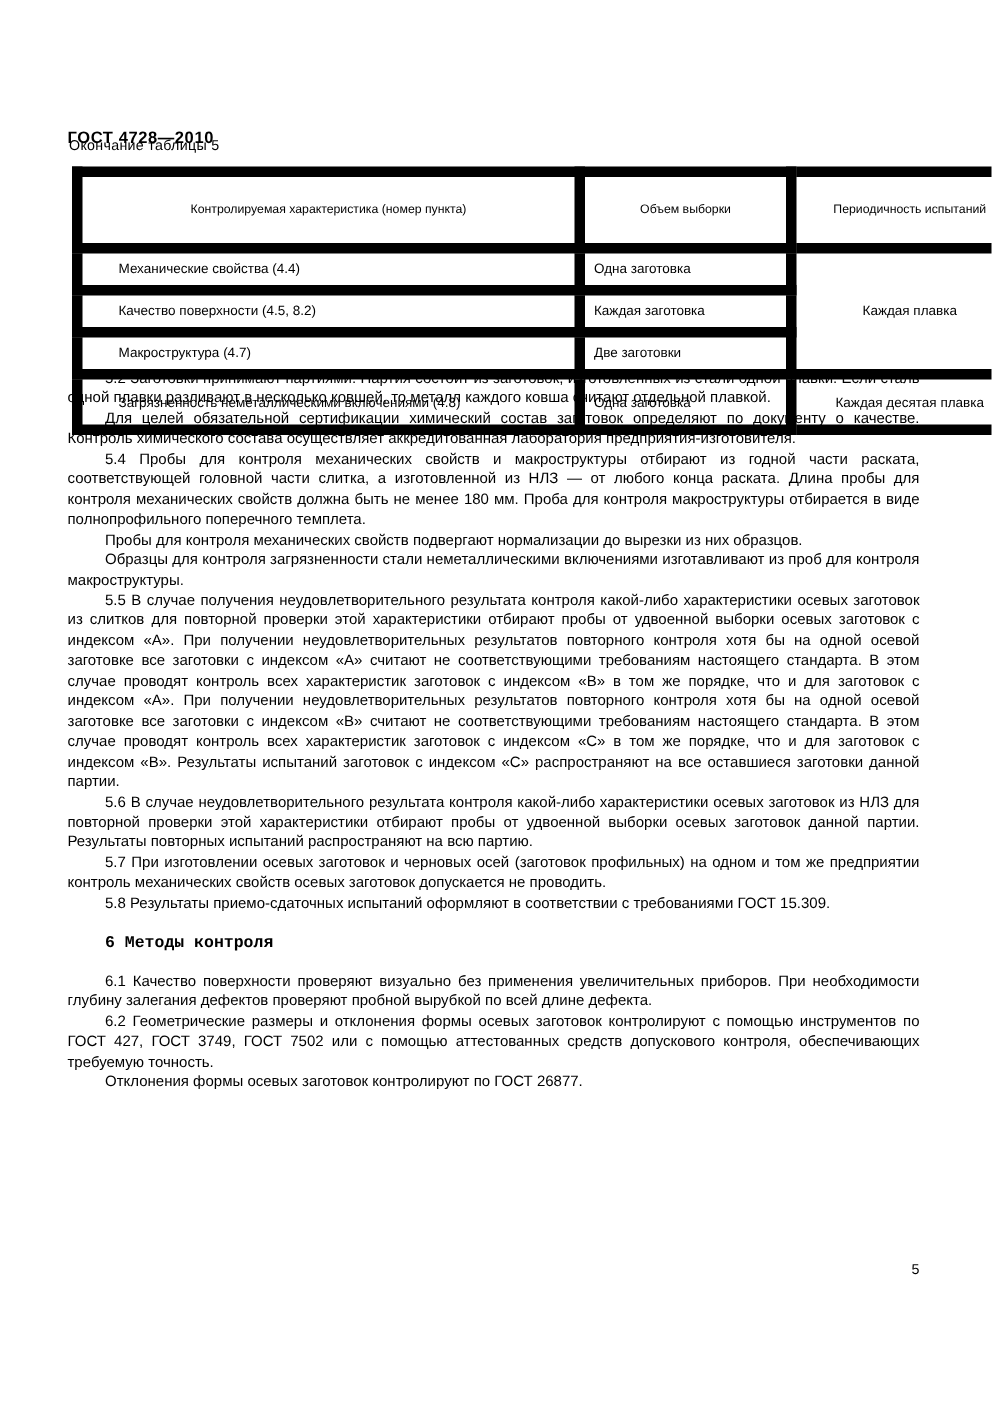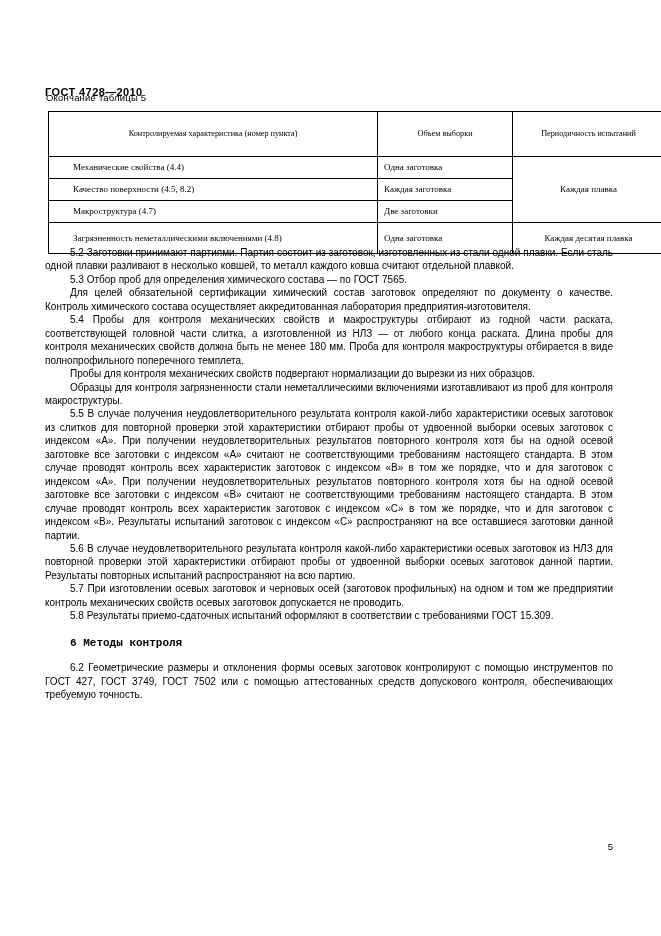--- a/index.html
+++ b/index.html
@@ -53,26 +53,25 @@
     left: 48px;
     top: 111px;
     width: 565px;
   }
   table.spec {
     border-collapse: collapse;
     width: 565px;
     table-layout: fixed;
   }
   table.spec td {
-    border: 1px solid #000000;
+    border: 7px solid #000000;
     font-size: 8.2px;
     padding: 0 6px;
     vertical-align: middle;
     line-height: 1.35;
-    font-family: Liberation Serif, serif;
   }
   table.spec td.head {
     text-align: center;
     height: 40px;
     padding: 2px 8px;
   }
   table.spec td.c1 { width: 312px; text-align: left; height: 21px; padding-left: 24px; }
   table.spec td.c2 { width: 118px; height: 21px; }
   table.spec td.c3 { width: 135px; text-align: center; }
   table.spec td.h1 { width: 312px; }
@@ -154,33 +153,34 @@
           <td class="c2 body-cell">Одна заготовка</td>
           <td class="c3 body-cell" style="height:30px;">Каждая десятая плавка</td>
         </tr>
       </tbody>
     </table>
   </div>
 
   <div class="body-text">
 
     <p class="para">5.2  Заготовки принимают партиями. Партия состоит из заготовок, изготовленных из стали одной плавки. Если сталь одной плавки разливают в несколько ковшей, то металл каждого ковша считают отдельной плавкой.</p>
-    <p class="para nojust">5.3  Отбор проб для определения химического состава — по ГОСТ 7565.</p>
     <p class="para">Для целей обязательной сертификации химический состав заготовок определяют по документу о качестве. Контроль химического состава осуществляет аккредитованная лаборатория предприятия-изготовителя.</p>
     <p class="para">5.4  Пробы для контроля механических свойств и макроструктуры отбирают из годной части раската, соответствующей головной части слитка, а изготовленной из НЛЗ — от любого конца раската. Длина пробы для контроля механических свойств должна быть не менее 180 мм. Проба для контроля макроструктуры отбирается в виде полнопрофильного поперечного темплета.</p>
     <p class="para nojust">Пробы для контроля механических свойств подвергают нормализации до вырезки из них образцов.</p>
     <p class="para">Образцы для контроля загрязненности стали неметаллическими включениями изготавливают из проб для контроля макроструктуры.</p>
     <p class="para">5.5  В случае получения неудовлетворительного результата контроля  какой-либо характеристики осевых заготовок из слитков для повторной проверки этой характеристики отбирают пробы от удвоенной выборки осевых заготовок с индексом «А». При получении неудовлетворительных результатов повторного контроля хотя бы на одной осевой заготовке все заготовки с индексом «А» считают не соответствующими требованиям настоящего стандарта. В этом случае проводят контроль всех характеристик заготовок с индексом «В» в том же порядке, что и для заготовок с индексом «А». При получении неудовлетворительных результатов повторного контроля хотя бы на одной осевой заготовке все заготовки с индексом «В» считают не соответствующими требованиям настоящего стандарта. В этом случае проводят контроль всех характеристик заготовок с индексом «С» в том же порядке, что и для заготовок с индексом «В». Результаты испытаний заготовок с индексом «С» распространяют на все оставшиеся заготовки данной партии.</p>
     <p class="para">5.6  В случае неудовлетворительного результата контроля какой-либо характеристики осевых заготовок из НЛЗ для повторной проверки этой характеристики отбирают пробы от удвоенной выборки осевых заготовок данной партии. Результаты повторных испытаний распространяют на всю партию.</p>
     <p class="para">5.7  При изготовлении осевых заготовок и черновых осей (заготовок профильных) на одном и том же предприятии контроль механических свойств осевых заготовок допускается не проводить.</p>
     <p class="para">5.8 Результаты приемо-сдаточных испытаний оформляют в соответствии с требованиями ГОСТ 15.309.</p>
 
     <div class="gap-before-section"></div>
     <h2 class="section">6  Методы контроля</h2>
     <div class="gap-after-section"></div>
 
+    <p class="para">6.1  Качество поверхности проверяют визуально без применения увеличительных приборов. При необходимости глубину залегания дефектов проверяют пробной вырубкой по всей длине дефекта.</p>
     <p class="para">6.2  Геометрические размеры и отклонения формы осевых заготовок контролируют с помощью инструментов по ГОСТ 427, ГОСТ 3749, ГОСТ 7502 или с помощью аттестованных средств допускового контроля, обеспечивающих требуемую точность.</p>
+    <p class="para nojust">Отклонения формы осевых заготовок контролируют по ГОСТ 26877.</p>
 
   </div>
 
   <div class="page-number">5</div>
 
 </div>
 
 </body></html>

